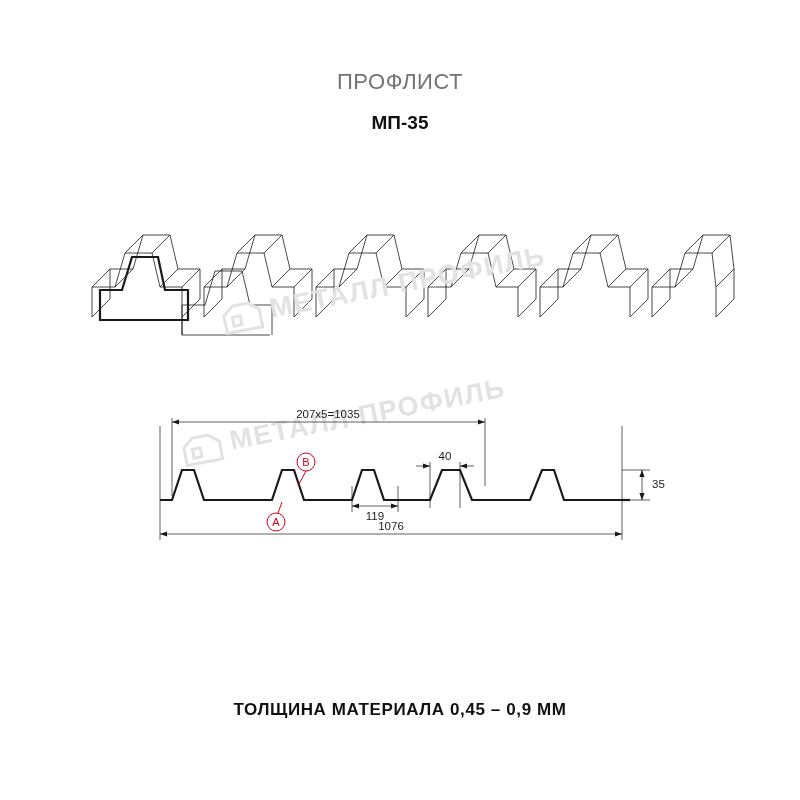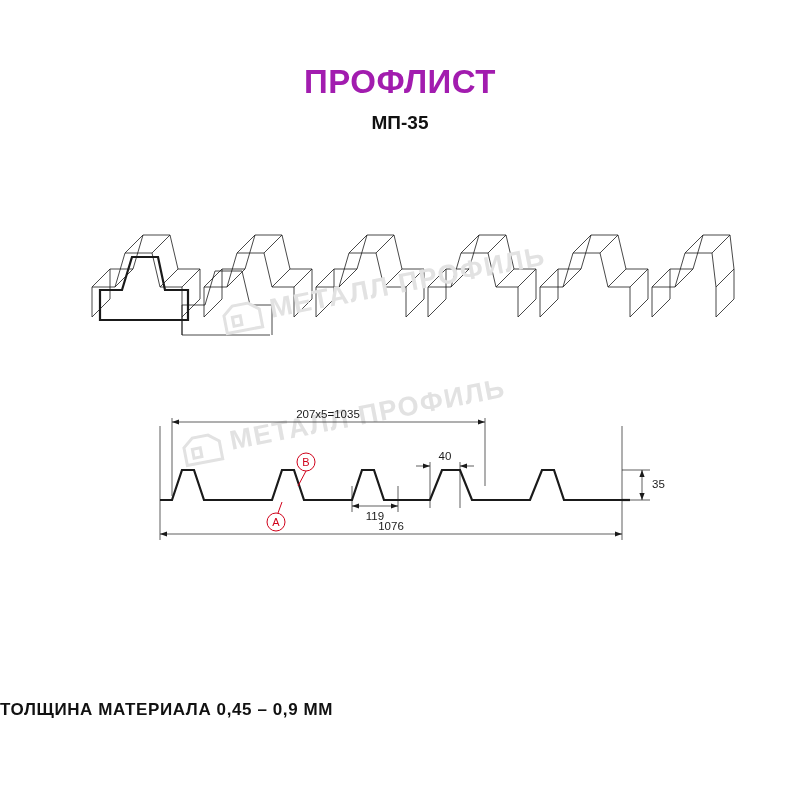--- a/index.html
+++ b/index.html
@@ -21,25 +21,25 @@
     height: 800px;
   }
   .title-block {
     position: absolute;
     left: 0;
     top: 62px;
     width: 800px;
     text-align: center;
   }
   .product-title {
-    font-size: 33px;
-    font-weight: bold;
+    font-size: 22px;
+    font-weight: normal;
     letter-spacing: 0.5px;
     line-height: 40px;
-    color: #a21caf;
+    color: #737373;
   }
   .product-model {
     margin-top: 9px;
     font-size: 19px;
     font-weight: bold;
     line-height: 24px;
     color: #111111;
     text-align: center;
   }
   .iso-view {
@@ -54,21 +54,21 @@
     left: 130px;
     top: 400px;
     width: 560px;
     height: 160px;
   }
   .footer-note {
     position: absolute;
     left: 0;
     top: 700px;
     width: 800px;
-    text-align: left;
+    text-align: center;
     font-size: 17px;
     font-weight: bold;
     letter-spacing: 0.6px;
     color: #111111;
   }
   .wm {
     position: absolute;
     pointer-events: none;
   }
   .wm-text {

